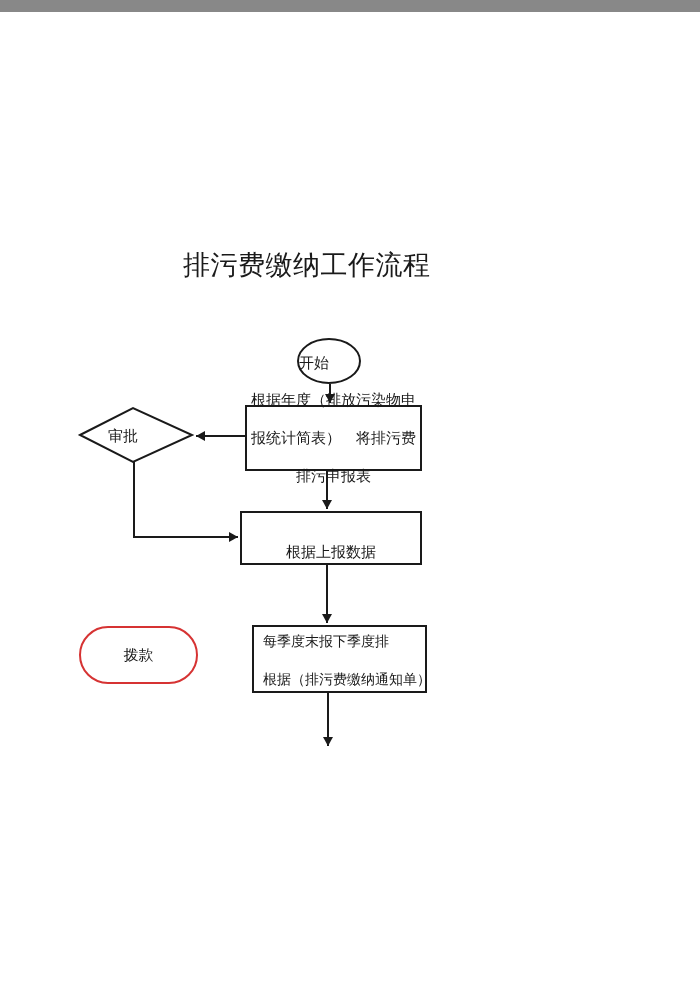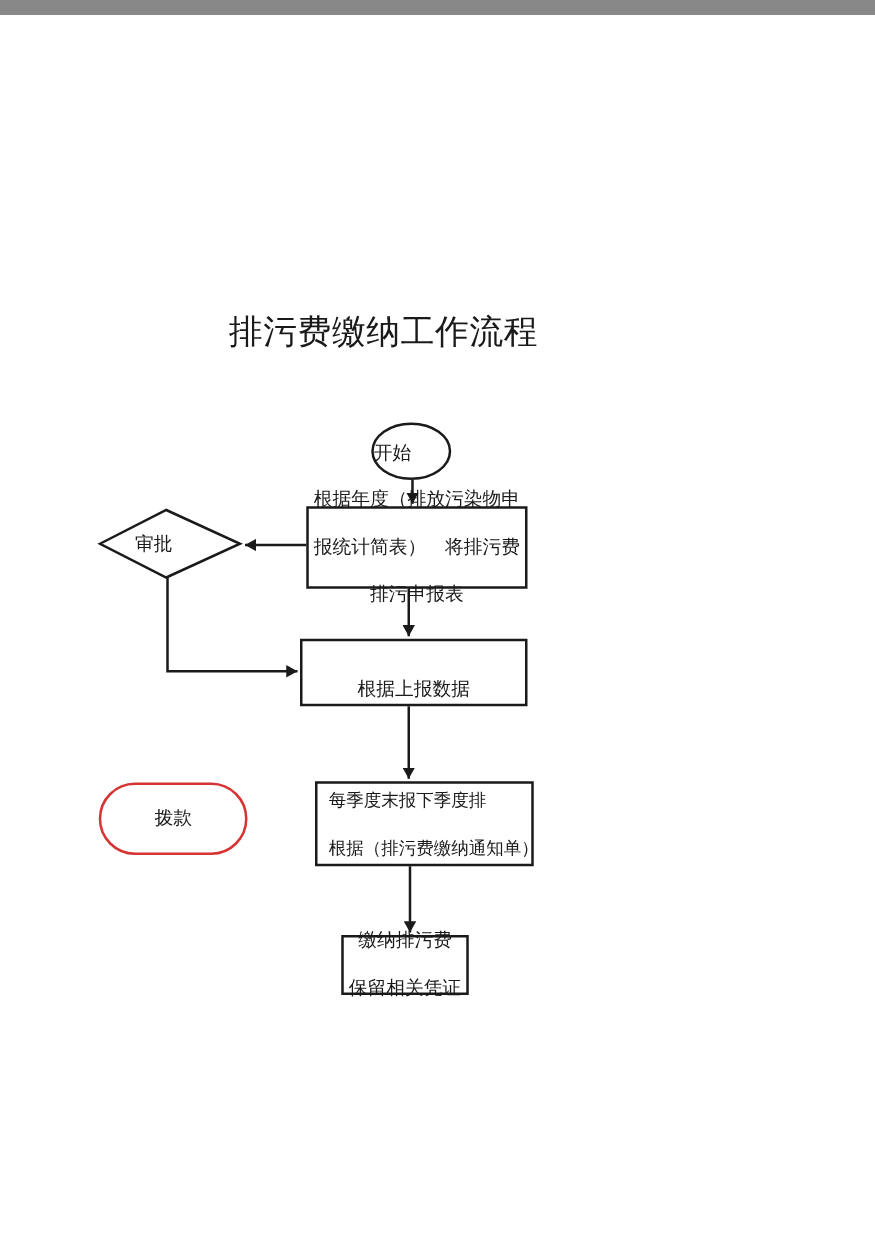--- a/index.html
+++ b/index.html
@@ -108,18 +108,14 @@
 
   <div class="box" id="box-plan">
     <div>每季度末报下季度排</div>
     <div>根据（排污费缴纳通知单）</div>
   </div>
 
   <div class="box red center" id="note-allocate">
     <div>拨款</div>
   </div>
 
-  <div class="box center" id="box-pay">
-    <div>缴纳排污费</div>
-    <div>保留相关凭证</div>
-  </div>
 
 </div>
 
 </body></html>

